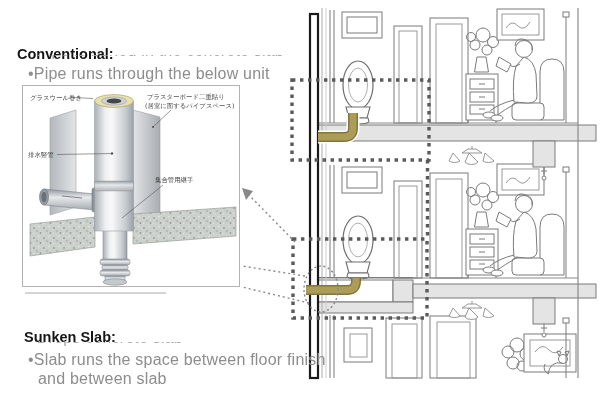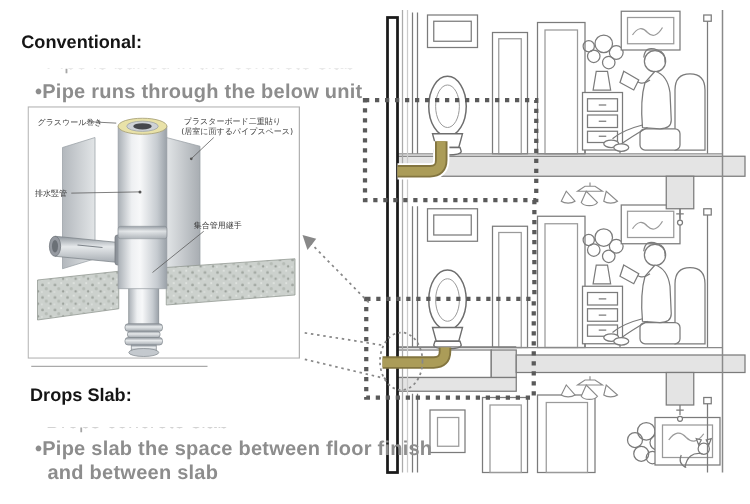--- a/index.html
+++ b/index.html
@@ -1,45 +1,45 @@
 <!DOCTYPE html>
 <html style="--heading-color: #151515; --text-gray: #8d8d8d; --pipe-gold: #ab9c58; --pipe-gold-dark: #83753f; --slab-gray: #e4e4e4; --wool-yellow: #e9e2a8; --dash-color: #5a5a5a; --dot-color: #888888; --lineart: #6e6e6e;"><head>
 <meta charset="utf-8">
 <style>
   html,body{margin:0;padding:0;}
   body{width:600px;height:403px;position:relative;background:#fff;overflow:hidden;
        font-family:"Liberation Sans",sans-serif;}
   svg{position:absolute;left:0;top:0;}
   .txt{position:absolute;z-index:3;white-space:nowrap;}
-  .heading{font-weight:700;font-size:14.5px;color:var(--heading-color);}
-  .bullet{font-size:16px;color:var(--text-gray);letter-spacing:.2px;font-weight:bold;}
+  .heading{font-weight:700;font-size:14.5px;color:var(--heading-color);margin-top:20px;}
+  .bullet{font-size:16px;color:var(--text-gray);letter-spacing:.2px;}
   .clip{position:absolute;overflow:hidden;z-index:3;}
   .clip>div{font-size:16px;color:#a6a6a6;letter-spacing:.2px;margin-top:-13px;white-space:nowrap;}
   #illus{left:22px;top:85px;z-index:2;}
   #bldg{z-index:1;}
   .jl{font-size:6.4px;fill:#3c3c3c;font-family:"DejaVu Sans",sans-serif;}
 </style>
 </head>
 <body>
 
 <div class="txt heading" style="left:17px;top:26px">Conventional:</div>
 
 <div class="clip" style="left:31px;top:55px;height:7px;width:255px">
   <div>•Pipe is buried in the concrete slab</div>
 </div>
 
 <div class="txt bullet" style="left:28px;top:65px">•Pipe runs through the below unit</div>
 
-<div class="txt heading" style="left:24px;top:309px">Drops Slab:</div>
+<div class="txt heading" style="left:24px;top:309px">Sunken Slab:</div>
 
 <div class="clip" style="left:31px;top:342px;height:6px;width:180px">
   <div>•Drops concrete slab</div>
 </div>
 
-<div class="txt bullet" style="left:28px;top:351px">•Pipe slab the space between floor finish</div>
+<div class="txt bullet" style="left:28px;top:351px">•Slab runs the space between floor finish</div>
 <div class="txt bullet" style="left:38px;top:370px">and between slab</div>
 
 <svg id="illus" width="218" height="202" viewBox="0 0 218 202">
   <defs>
     <linearGradient id="pipeV" x1="0" y1="0" x2="1" y2="0">
       <stop offset="0" stop-color="#aab0b6"></stop>
         <stop offset=".28" stop-color="#eef0f2"></stop>
       <stop offset=".45" stop-color="#f7f8f9"></stop>
         <stop offset=".8" stop-color="#c6cbd0"></stop>
       <stop offset="1" stop-color="#9aa1a8"></stop>

